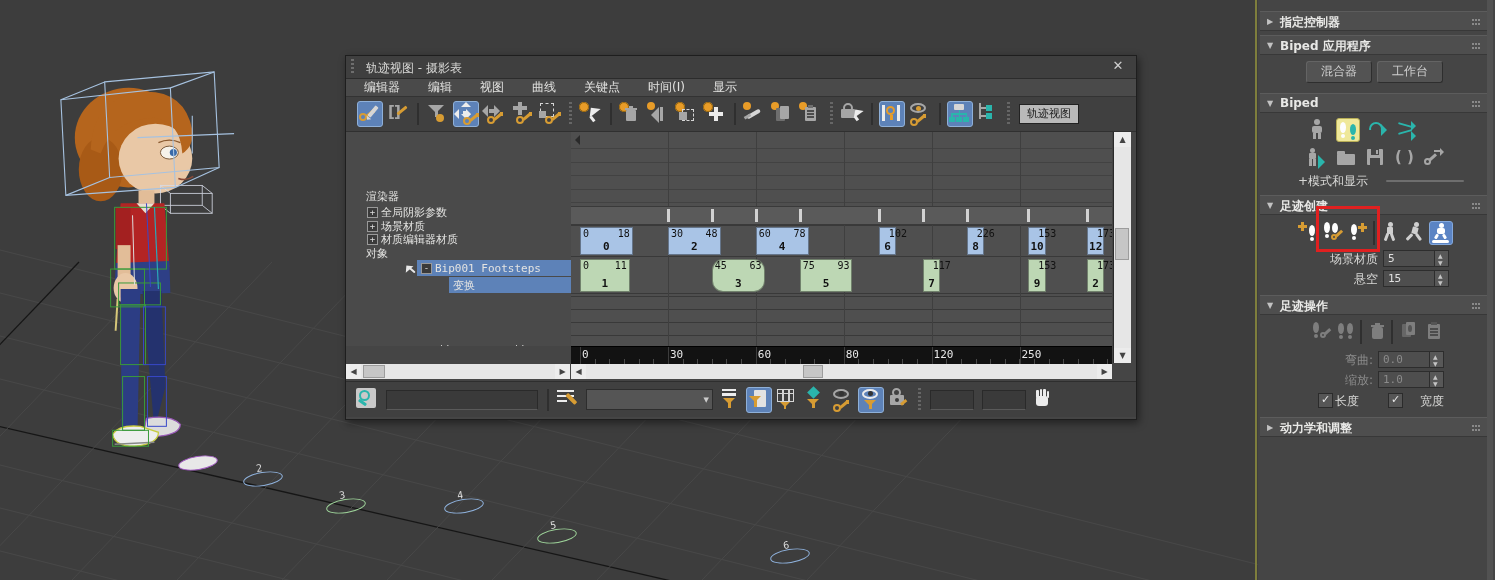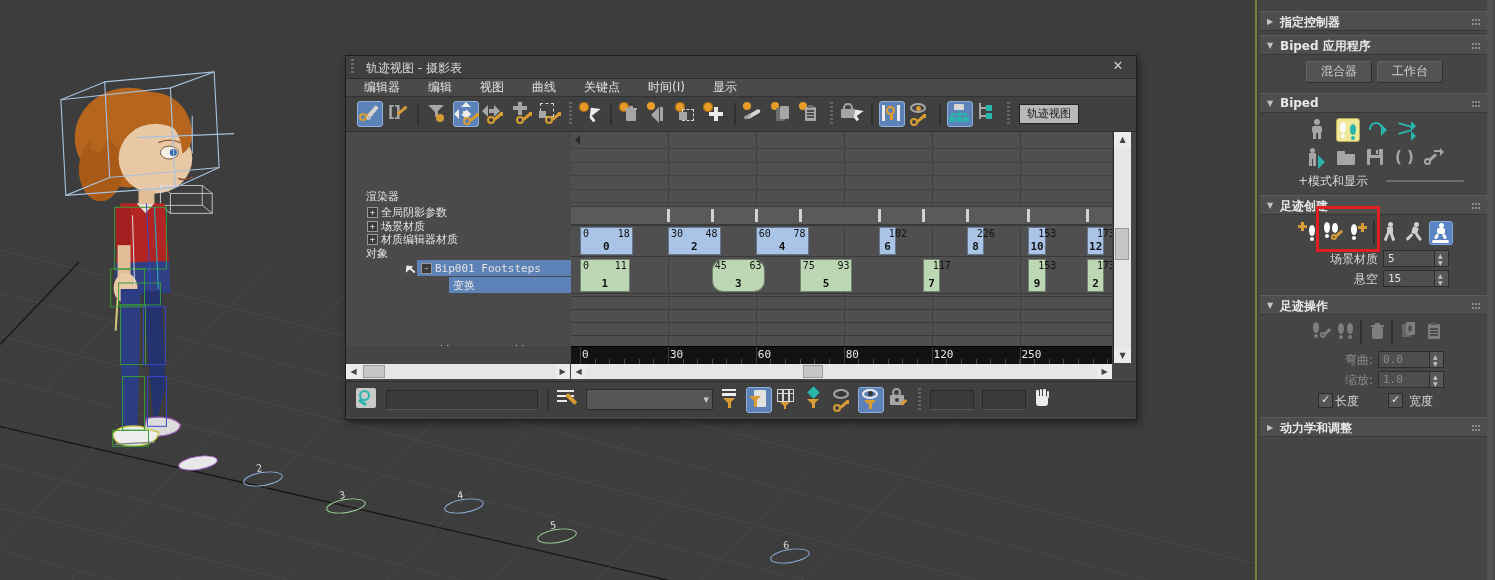--- a/index.html
+++ b/index.html
@@ -829,21 +829,21 @@
   <div class="spin dis" style="left:120px;top:371px;">
     <span class="val">1.0</span>
     <span class="ud">
         <span style="top:2px;">▲</span>
         <span style="top:9px;">▼</span>
       </span>
   </div>
   <div class="chk" style="left:60px;top:393px;">✓</div>
   <div class="chk-label" style="left:77px;top:393px;">长度</div>
   <div class="chk" style="left:130px;top:393px;">✓</div>
-  <div class="chk-label" style="left:151px;top:393px;text-align:right;">宽度</div>
+  <div class="chk-label" style="left:162px;top:393px;text-align:right;">宽度</div>
 
   <div class="rollout-hd" style="top:417px;">
     <span class="hd-arrow">▶</span>
     <span class="hd-txt">动力学和调整</span>
     <span class="hd-grip">
         <i style="left:0;top:0"></i>
         <i style="left:3px;top:0"></i>
         <i style="left:6px;top:0"></i>
         <i style="left:0;top:4px"></i>
         <i style="left:3px;top:4px"></i>

